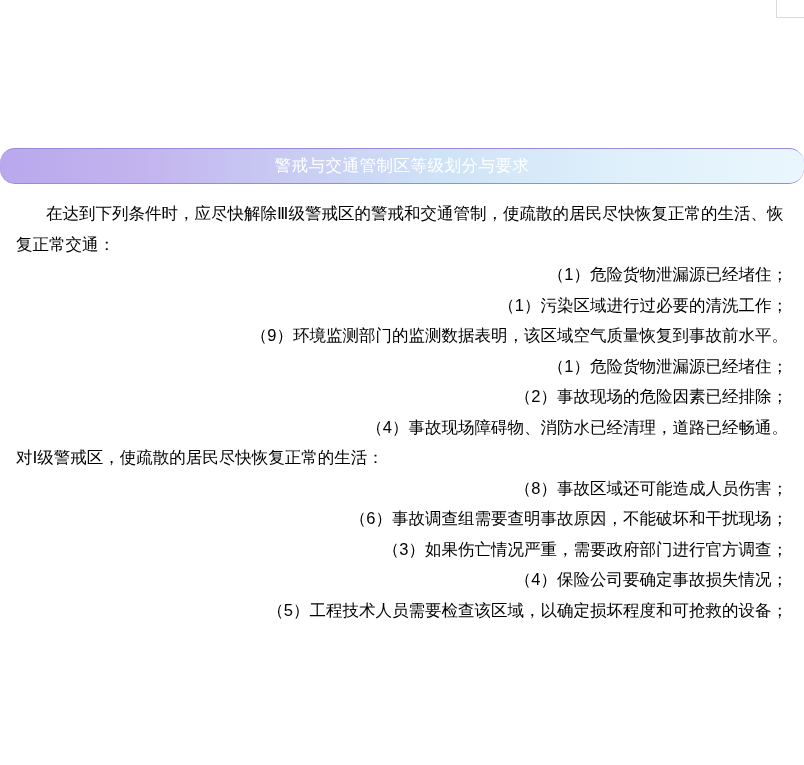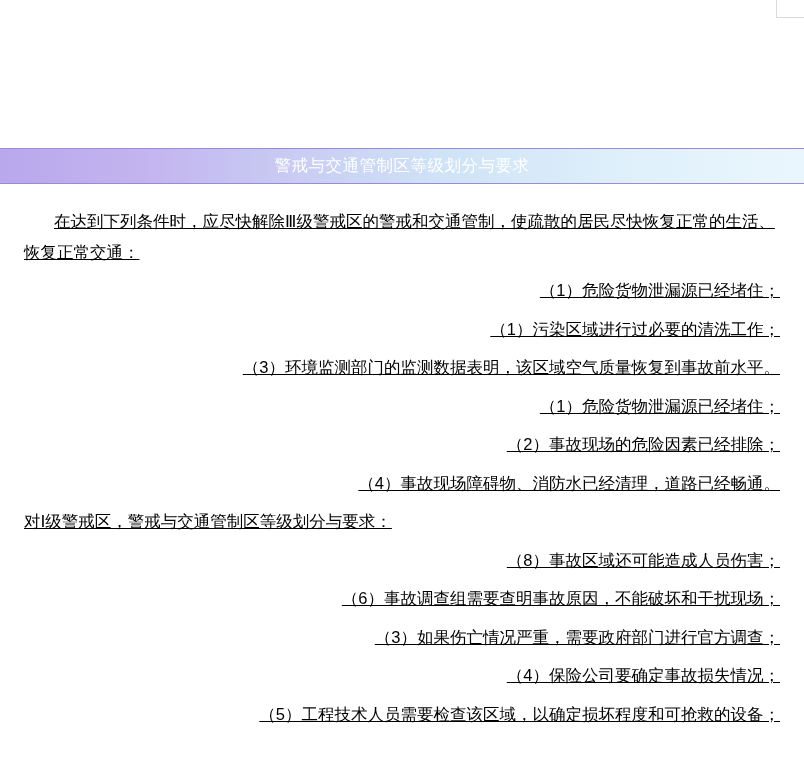--- a/index.html
+++ b/index.html
@@ -33,40 +33,40 @@
   }
   .title-bar {
     height: 36px;
     background: linear-gradient(to right, #b9a8ec 0%, #c3b4ef 18%, #cfe3f7 55%, #dff0fb 78%, #eaf6fd 100%);
     border-top: 1px solid #9b8ad8;
     border-bottom: 1px solid #9b8ad8;
     display: flex;
     align-items: center;
     justify-content: center;
     box-sizing: border-box;
+    border-radius: 15px;
   }
   .title-text {
     font-size: 16.5px;
     color: #ffffff;
     letter-spacing: 0.5px;
     font-weight: normal;
   }
   .body-box {
     background: #ffffff;
     padding: 14px 16px 10px 16px;
     box-sizing: border-box;
   }
   .para {
     font-size: 16.5px;
     color: #000000;
     line-height: 30.5px;
-    margin: 8px;
+    margin: 0;
     padding: 0;
     white-space: pre-wrap;
-    text-decoration: underline;
   }
   .para.indent2 {
     text-indent: 30px;
   }
   .para.indent1 {
     text-indent: 12px;
   }
   .para.indent-item {
     text-indent: 18px;
     text-align: right;
@@ -81,24 +81,24 @@
 <div class="top-right-box"></div>
 
 <div class="slide">
   <div class="title-bar">
     <span class="title-text">警戒与交通管制区等级划分与要求</span>
   </div>
   <div class="body-box">
     <p class="para indent2">在达到下列条件时，应尽快解除Ⅲ级警戒区的警戒和交通管制，使疏散的居民尽快恢复正常的生活、恢复正常交通：</p>
     <p class="para indent-item">（1）危险货物泄漏源已经堵住；</p>
     <p class="para indent-item">（1）污染区域进行过必要的清洗工作；</p>
-    <p class="para indent-item">（3）环境监测部门的监测数据表明，该区域空气质量恢复到事故前水平。</p>
+    <p class="para indent-item">（9）环境监测部门的监测数据表明，该区域空气质量恢复到事故前水平。</p>
     <p class="para indent-item">（1）危险货物泄漏源已经堵住；</p>
     <p class="para indent-item">（2）事故现场的危险因素已经排除；</p>
     <p class="para indent-item">（4）事故现场障碍物、消防水已经清理，道路已经畅通。</p>
-    <p class="para noindent">对Ⅰ级警戒区，警戒与交通管制区等级划分与要求：</p>
+    <p class="para noindent">对Ⅰ级警戒区，使疏散的居民尽快恢复正常的生活：</p>
     <p class="para indent-item">（8）事故区域还可能造成人员伤害；</p>
     <p class="para indent-item">（6）事故调查组需要查明事故原因，不能破坏和干扰现场；</p>
     <p class="para indent-item">（3）如果伤亡情况严重，需要政府部门进行官方调查；</p>
     <p class="para indent-item">（4）保险公司要确定事故损失情况；</p>
     <p class="para indent-item">（5）工程技术人员需要检查该区域，以确定损坏程度和可抢救的设备；</p>
   </div>
 </div>
 
 </body></html>

